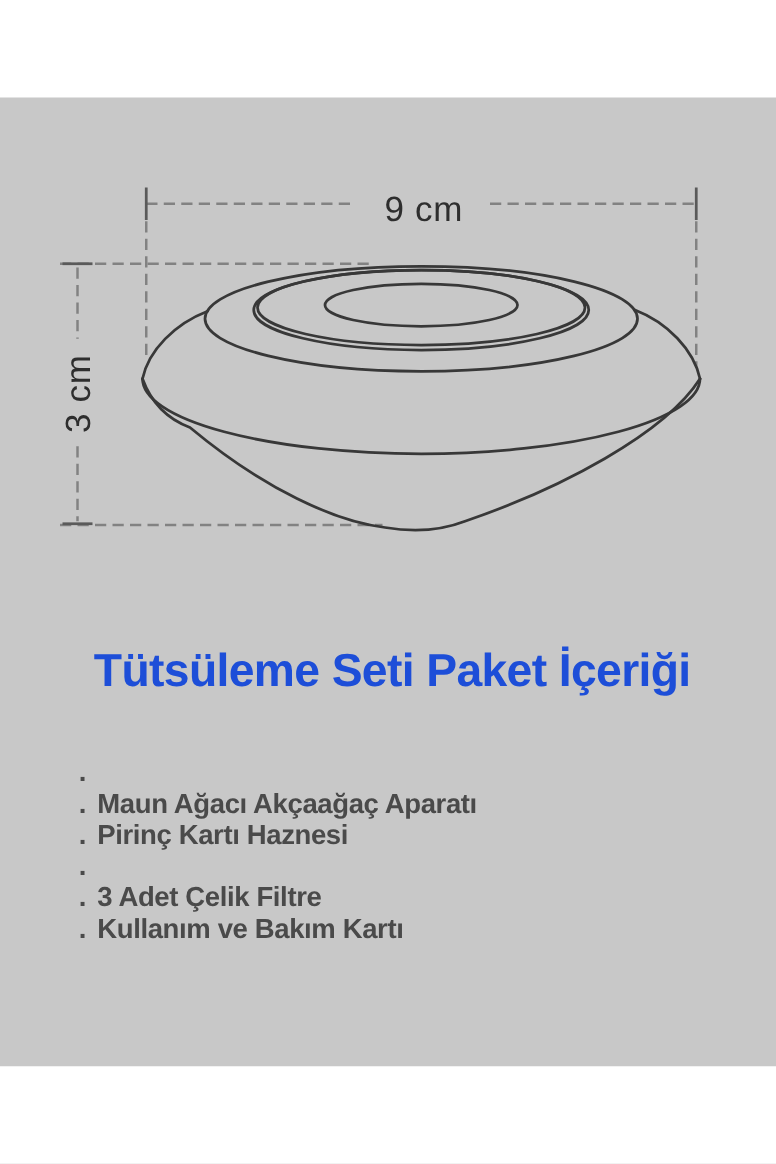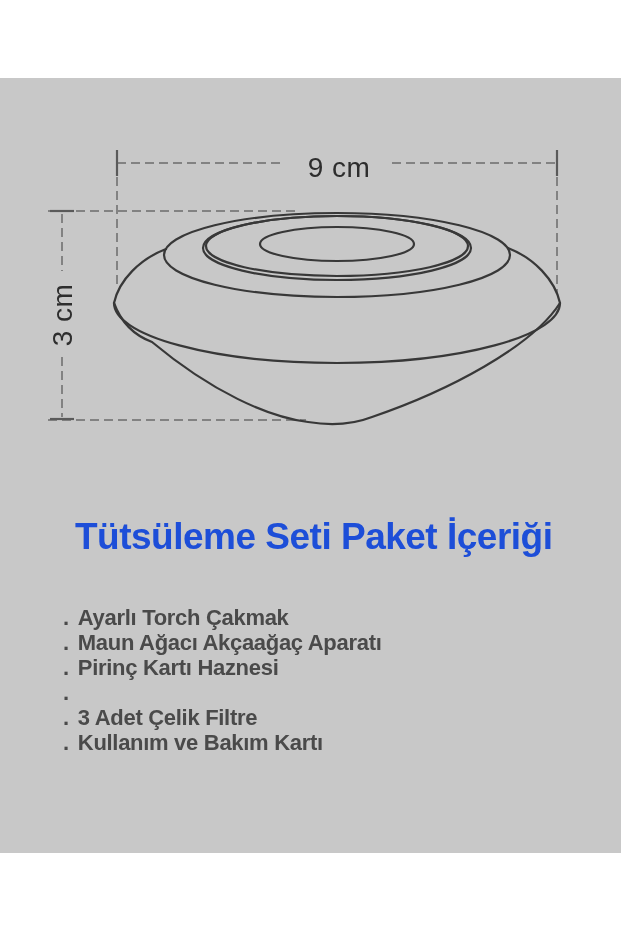--- a/index.html
+++ b/index.html
@@ -124,21 +124,20 @@
 
 <div class="dim-label width">9 cm</div>
 
 <div class="dim-label height">3 cm</div>
 
 <div class="info-title">Tütsüleme Seti Paket İçeriği</div>
 
 <ul class="package-list">
   <li>
     <span class="bullet">.</span>
-    <span>Ayarlı Torch Çakmak</span>
   </li>
   <li>
     <span class="bullet">.</span>
     <span>Maun Ağacı Akçaağaç Aparatı</span>
   </li>
   <li>
     <span class="bullet">.</span>
     <span>Pirinç Kartı Haznesi</span>
   </li>
   <li>

